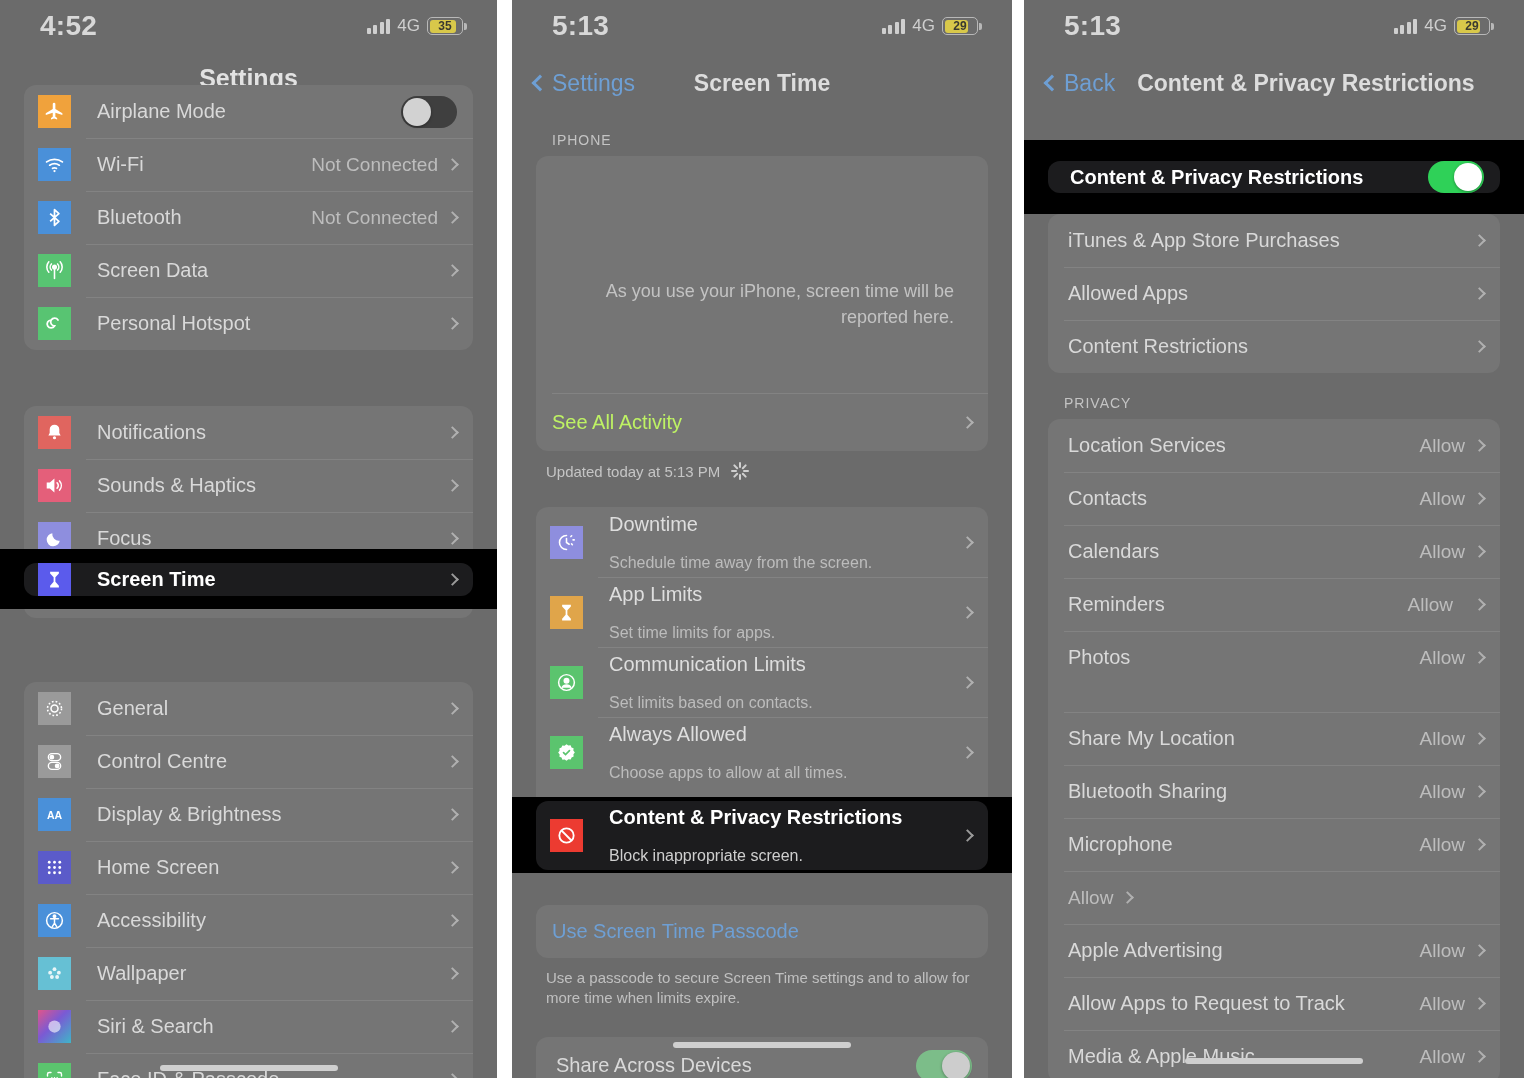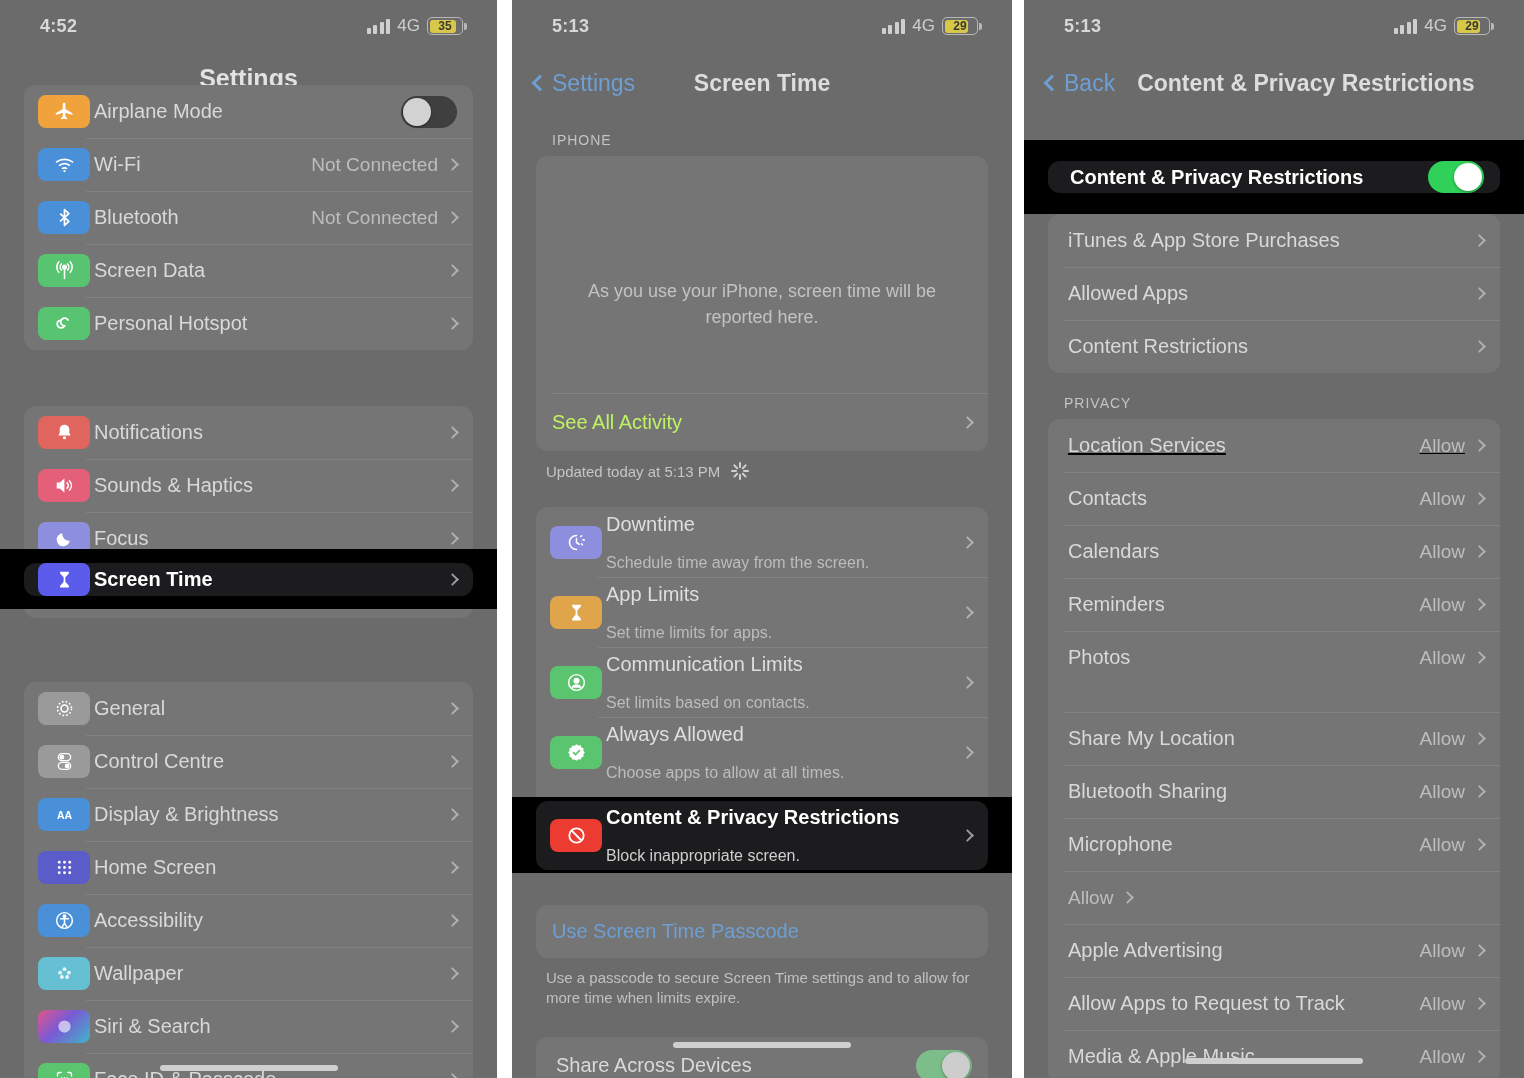--- a/index.html
+++ b/index.html
@@ -28,21 +28,21 @@
 
   
   .statusbar {
     height: 52px;
     display: flex; align-items: center;
     justify-content: space-between;
     padding: 0 34px 0 40px;
     position: relative; z-index: 2;
   }
   .sb-time {
-    font-size: 18px; font-weight: bold; color: #d8d8d8;
+    font-size: 28px; font-weight: bold; color: #d8d8d8;
     letter-spacing: .3px;
   }
   .sb-right { display: flex; align-items: center; gap: 7px; }
   .bars { display: flex; align-items: flex-end; gap: 2.5px; height: 15px; }
   .bars i { width: 4px; background: #cfcfcf; border-radius: 1px; display: block; }
   .bars i:nth-child(1) { height: 6px; }
   .bars i:nth-child(2) { height: 9px; }
   .bars i:nth-child(3) { height: 12px; }
   .bars i:nth-child(4) { height: 15px; }
   .sb-net { font-size: 17px; color: #cfcfcf; font-weight: 500; }
@@ -104,22 +104,22 @@
     display: flex; align-items: center;
     min-height: 53px; padding: 0 16px 0 14px;
     position: relative;
   }
   .row + .row::before {
     content: ""; position: absolute; left: 62px; right: 0; top: 0;
     height: 1px; background: rgba(255,255,255,0.10);
   }
   .row.noicon + .row.noicon::before { left: 16px; }
   .ico {
-    width: 52px; height: 33px; border-radius: 8px;
-    flex: 0 0 auto; margin-right: 4px;
+    width: 33px; height: 33px; border-radius: 0;
+    flex: 0 0 auto; margin-right: 26px;
     display: flex; align-items: center; justify-content: center;
     color: #fff;
   }
   .ico svg { width: 21px; height: 21px; display: block; }
   .lbl { font-size: 20px; color: #d9d9d9; flex: 1; }
   .val { font-size: 19px; color: #bdbdbd; margin-right: 10px; }
   .chev {
     width: 9px; height: 9px; flex: 0 0 auto;
     border-right: 2.5px solid #b0b0b0; border-top: 2.5px solid #b0b0b0;
     transform: rotate(45deg);
@@ -143,21 +143,21 @@
   .btnrow span { font-size: 20px; color: #6e9fd4; }
 
   
   .chartcard {
     background: #757575; border-radius: 12px; margin: 0 24px;
     height: 295px; position: relative;
   }
   .chart-empty {
     position: absolute; left: 0; right: 0; top: 50%;
     transform: translateY(-50%);
-    text-align: center; font-size: 18px; color: #c3c3c3;
+    text-align: right; font-size: 18px; color: #c3c3c3;
     line-height: 1.45; padding: 0 34px;
   }
   .chart-link {
     position: absolute; left: 0; right: 0; bottom: 0; height: 58px;
     display: flex; align-items: center; padding: 0 16px;
   }
   .chart-link::before {
     content: ""; position: absolute; left: 16px; right: 0; top: 0;
     height: 1px; background: rgba(255,255,255,0.10);
   }
@@ -648,36 +648,36 @@
       </div>
       <div class="row noicon" style="padding-left:20px;min-height:53px;">
         <div class="lbl">Content Restrictions</div>
         <div class="chev"></div>
       </div>
     </div>
 
     <div class="sect-hdr" style="padding-top:22px;">PRIVACY</div>
 
     <div class="group">
-      <div class="row noicon" style="padding-left:20px;min-height:53px;text-decoration:underline;">
+      <div class="row noicon" style="padding-left:20px;min-height:53px;">
         <div class="lbl">Location Services</div>
         <div class="val">Allow</div>
         <div class="chev"></div>
       </div>
       <div class="row noicon" style="padding-left:20px;min-height:53px;">
         <div class="lbl">Contacts</div>
         <div class="val">Allow</div>
         <div class="chev"></div>
       </div>
       <div class="row noicon" style="padding-left:20px;min-height:53px;">
         <div class="lbl">Calendars</div>
         <div class="val">Allow</div>
         <div class="chev"></div>
       </div>
-      <div class="row noicon" style="padding-left:20px;min-height:53px;">
+      <div class="row noicon" style="padding-left:20px;min-height:53px;gap:12px;">
         <div class="lbl">Reminders</div>
         <div class="val">Allow</div>
         <div class="chev"></div>
       </div>
       <div class="row noicon" style="padding-left:20px;min-height:53px;">
         <div class="lbl">Photos</div>
         <div class="val">Allow</div>
         <div class="chev"></div>
       </div>
       <div class="row noicon" style="padding-left:20px;min-height:53px;margin-top:28px;">

